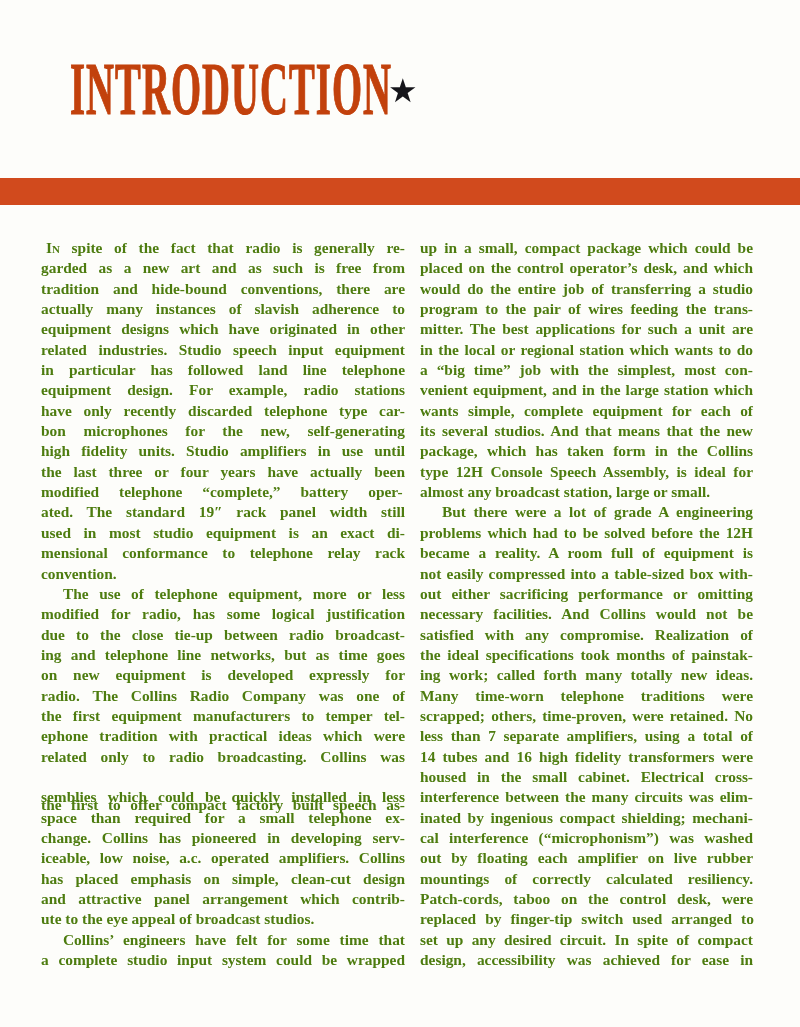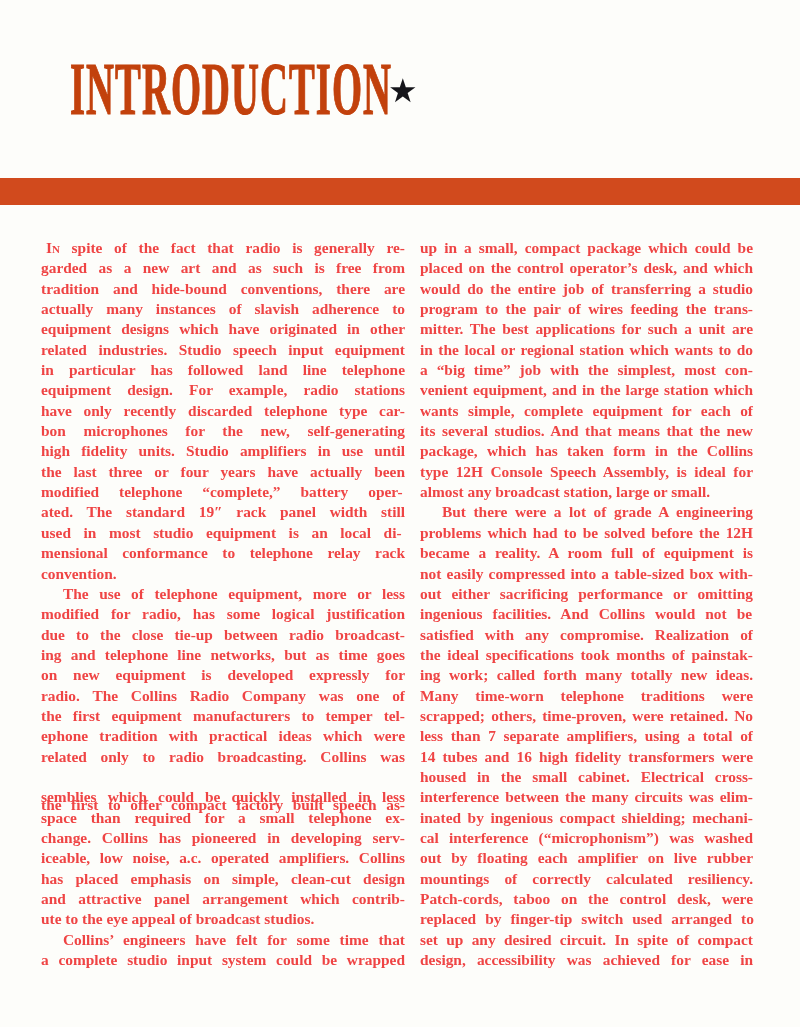--- a/index.html
+++ b/index.html
@@ -42,21 +42,21 @@
   .band {
     position: absolute;
     left: 0; top: 178px;
     width: 800px; height: 27px;
     background: #d14a1d;
   }
   
   .col {
     position: absolute;
     top: 238px;
-    color: #ef4444;
+    color: #4d7c0f;
     font-size: 15.4px;
     font-weight: bold;
   }
   #col-left  { left: 41px;  width: 364px; }
   #col-right { left: 420px; width: 333px; }
   .line {
     height: 20.35px;
     line-height: 20.35px;
     white-space: nowrap;
     overflow: visible;
@@ -90,21 +90,21 @@
       <div class="line"><span class="line-text" style="word-spacing: 6.22396px; transform: none;">equipment designs which have originated in other</span></div>
       <div class="line"><span class="line-text" style="word-spacing: 7.69062px; transform: none;">related industries. Studio speech input equipment</span></div>
       <div class="line"><span class="line-text" style="word-spacing: 11.2578px; transform: none;">in particular has followed land line telephone</span></div>
       <div class="line"><span class="line-text" style="word-spacing: 12.2312px; transform: none;">equipment design. For example, radio stations</span></div>
       <div class="line"><span class="line-text" style="word-spacing: 7.94531px; transform: none;">have only recently discarded telephone type car-</span></div>
       <div class="line"><span class="line-text" style="word-spacing: 13.7469px; transform: none;">bon microphones for the new, self-generating</span></div>
       <div class="line"><span class="line-text" style="word-spacing: 7.28348px; transform: none;">high fidelity units. Studio amplifiers in use until</span></div>
       <div class="line"><span class="line-text" style="word-spacing: 8.0957px; transform: none;">the last three or four years have actually been</span></div>
       <div class="line"><span class="line-text" style="word-spacing: 16.0938px; transform: none;">modified telephone “complete,” battery oper-</span></div>
       <div class="line"><span class="line-text" style="word-spacing: 9.89955px; transform: none;">ated. The standard 19″ rack panel width still</span></div>
-      <div class="line"><span class="line-text" style="word-spacing: 8.72656px; transform: none;">used in most studio equipment is an local di-</span></div>
+      <div class="line"><span class="line-text" style="word-spacing: 8.72656px; transform: none;">used in most studio equipment is an exact di-</span></div>
       <div class="line"><span class="line-text" style="word-spacing: 10.7031px; transform: none;">mensional conformance to telephone relay rack</span></div>
       <div class="line"><span class="line-text" style="word-spacing: 0px; transform: none;">convention.</span></div>
       <div class="line ind2"><span class="line-text" style="word-spacing: 6.67634px; transform: none;">The use of telephone equipment, more or less</span></div>
       <div class="line"><span class="line-text" style="word-spacing: 7.91667px; transform: none;">modified for radio, has some logical justification</span></div>
       <div class="line"><span class="line-text" style="word-spacing: 7.27679px; transform: none;">due to the close tie-up between radio broadcast-</span></div>
       <div class="line"><span class="line-text" style="word-spacing: 5.36328px; transform: none;">ing and telephone line networks, but as time goes</span></div>
       <div class="line"><span class="line-text" style="word-spacing: 11.974px; transform: none;">on new equipment is developed expressly for</span></div>
       <div class="line"><span class="line-text" style="word-spacing: 8.91518px; transform: none;">radio. The Collins Radio Company was one of</span></div>
       <div class="line"><span class="line-text" style="word-spacing: 7.47396px; transform: none;">the first equipment manufacturers to temper tel-</span></div>
       <div class="line"><span class="line-text" style="word-spacing: 7.41927px; transform: none;">ephone tradition with practical ideas which were</span></div>
@@ -132,21 +132,21 @@
       <div class="line"><span class="line-text" style="word-spacing: 5.60417px; transform: none;">wants simple, complete equipment for each of</span></div>
       <div class="line"><span class="line-text" style="word-spacing: 2.66406px; transform: none;">its several studios. And that means that the new</span></div>
       <div class="line"><span class="line-text" style="word-spacing: 5.42634px; transform: none;">package, which has taken form in the Collins</span></div>
       <div class="line"><span class="line-text" style="word-spacing: 3.59598px; transform: none;">type 12H Console Speech Assembly, is ideal for</span></div>
       <div class="line"><span class="line-text" style="word-spacing: 0px; transform: none;">almost any broadcast station, large or small.</span></div>
       <div class="line ind2"><span class="line-text" style="word-spacing: 3.68164px; transform: none;">But there were a lot of grade A engineering</span></div>
       <div class="line"><span class="line-text" style="word-spacing: 2.25586px; transform: none;">problems which had to be solved before the 12H</span></div>
       <div class="line"><span class="line-text" style="word-spacing: 4.98438px; transform: none;">became a reality. A room full of equipment is</span></div>
       <div class="line"><span class="line-text" style="word-spacing: 1.37946px; transform: none;">not easily compressed into a table-sized box with-</span></div>
       <div class="line"><span class="line-text" style="word-spacing: 6.275px; transform: none;">out either sacrificing performance or omitting</span></div>
-      <div class="line"><span class="line-text" style="word-spacing: 6.26042px; transform: none;">ingenious facilities. And Collins would not be</span></div>
+      <div class="line"><span class="line-text" style="word-spacing: 6.26042px; transform: none;">necessary facilities. And Collins would not be</span></div>
       <div class="line"><span class="line-text" style="word-spacing: 7.15px; transform: none;">satisfied with any compromise. Realization of</span></div>
       <div class="line"><span class="line-text" style="word-spacing: 2.91146px; transform: none;">the ideal specifications took months of painstak-</span></div>
       <div class="line"><span class="line-text" style="word-spacing: 4.57589px; transform: none;">ing work; called forth many totally new ideas.</span></div>
       <div class="line"><span class="line-text" style="word-spacing: 13.0039px; transform: none;">Many time-worn telephone traditions were</span></div>
       <div class="line"><span class="line-text" style="word-spacing: 2.3125px; transform: none;">scrapped; others, time-proven, were retained. No</span></div>
       <div class="line"><span class="line-text" style="word-spacing: 3.73633px; transform: none;">less than 7 separate amplifiers, using a total of</span></div>
       <div class="line"><span class="line-text" style="word-spacing: 3.21205px; transform: none;">14 tubes and 16 high fidelity transformers were</span></div>
       <div class="line"><span class="line-text" style="word-spacing: 7.02604px; transform: none;">housed in the small cabinet. Electrical cross-</span></div>
       <div class="line"><span class="line-text" style="word-spacing: 2.16927px; transform: none;">interference between the many circuits was elim-</span></div>
       <div class="line"><span class="line-text" style="word-spacing: 2.72187px; transform: none;">inated by ingenious compact shielding; mechani-</span></div>

